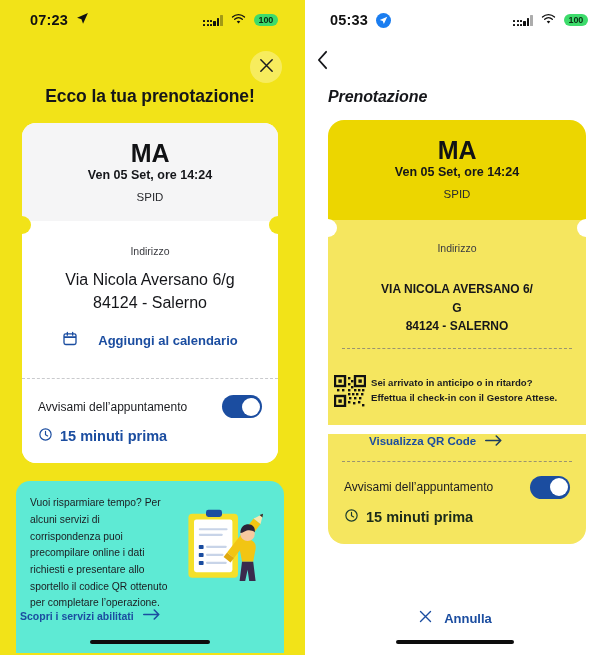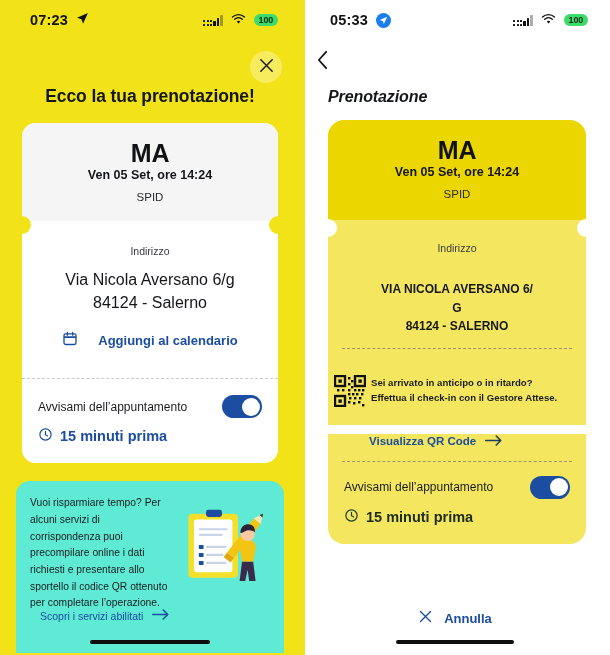--- a/index.html
+++ b/index.html
@@ -229,28 +229,28 @@
   }
   .promo-text {
     font-size: 10.3px;
     color: #1b1c20;
     line-height: 1.62;
     flex: 1 1 auto;
     max-width: 160px;
   }
   .promo-link {
     position: absolute;
-    left: 24px;
+    left: 4px;
     bottom: 30px;
     display: flex;
     align-items: center;
     gap: 9px;
     color: #1b4da0;
     font-size: 10.5px;
-    font-weight: normal;
+    font-weight: bold;
     justify-content: center;
   }
   .promo-art { width: 96px; flex: 0 0 96px; position: relative; margin-top: 6px; }
   .home-bar {
     position: absolute;
     left: 50%;
     transform: translateX(-50%);
     bottom: 9px;
     width: 120px; height: 4px;
     border-radius: 3px;

